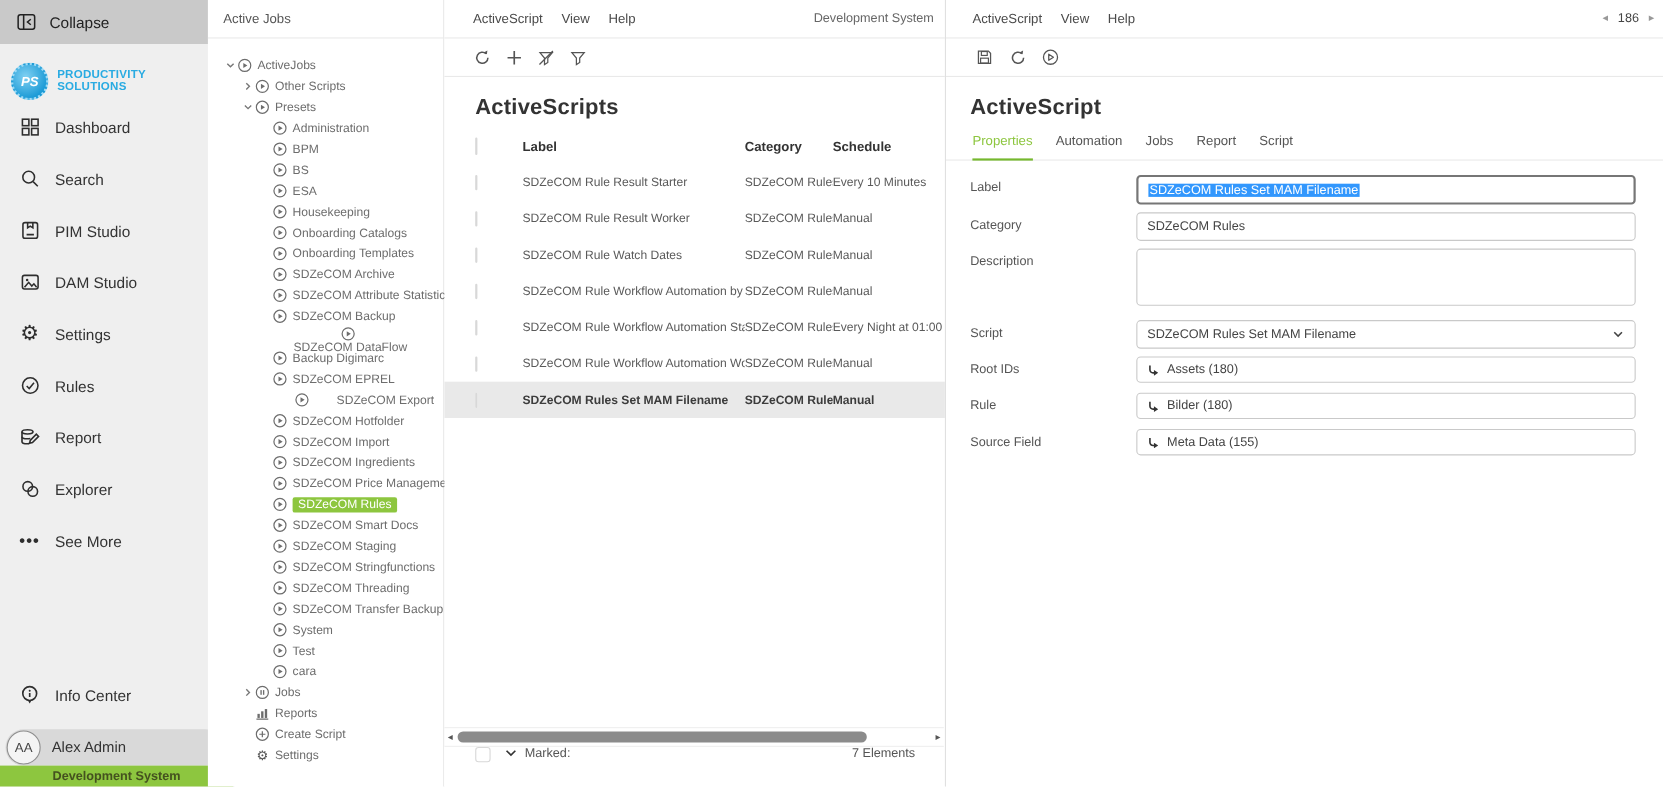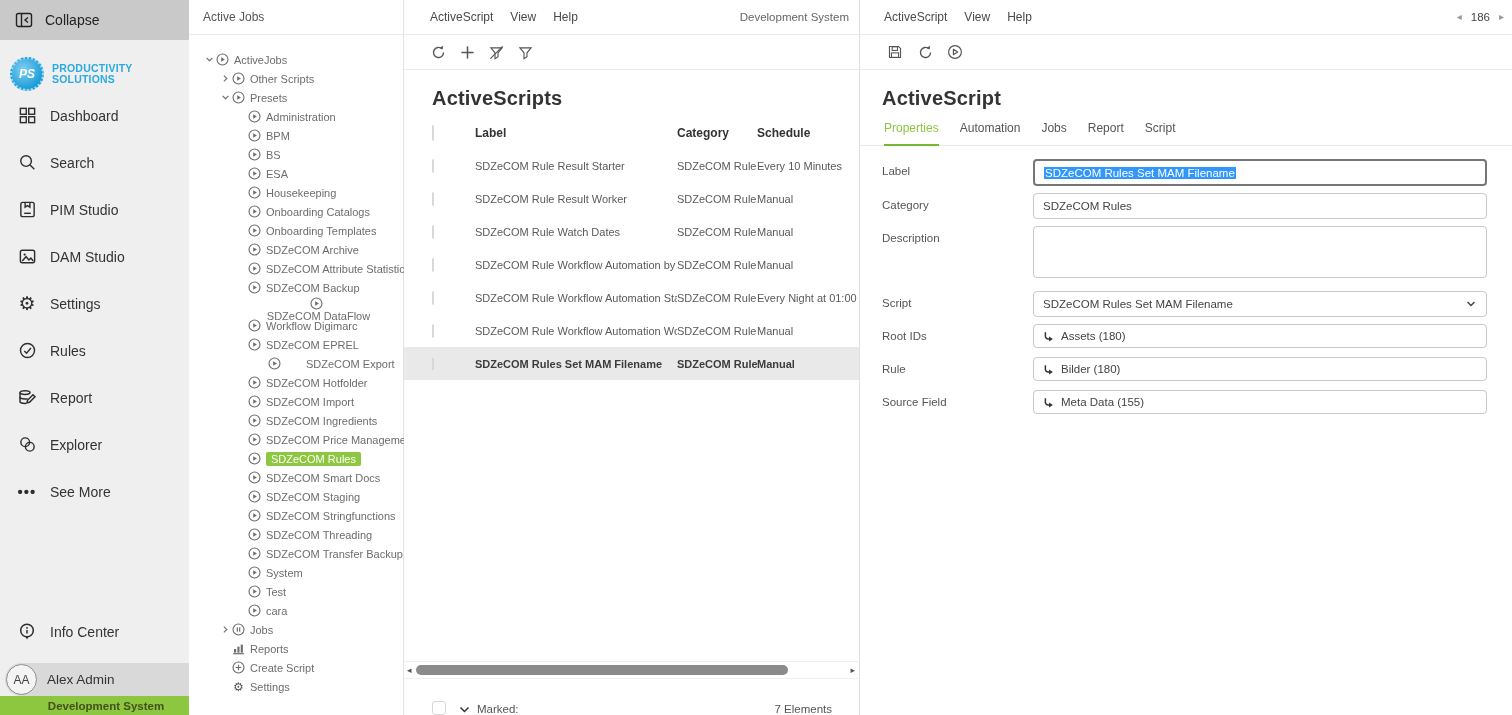--- a/index.html
+++ b/index.html
@@ -51,21 +51,21 @@
   .list-panel .panel-title { margin:17px 0 0 28px; }
   .grid-row { display:grid; grid-template-columns:43px 202px 80px 1fr; align-items:center; height:33px; padding-left:28px; font-size:11px; color:#5a5a5a; }
   .grid-header { margin-top:6px; font-size:12px; font-weight:bold; color:#333; }
   .grid-row .cell { overflow:hidden; white-space:nowrap; padding-right:8px; }
   .grid-row.selected { background:#e9e9e9; font-weight:bold; color:#3c3c3c; }
   .checkbox { width:14px; height:14px; border:1px solid #d8d8d8; border-radius:3px; background:#fff; cursor:pointer; }
   .hscroll { position:absolute; left:0; right:1px; bottom:37px; height:17px; border-top:1px solid #efefef; display:flex; align-items:center; padding:0 3px; gap:3px; }
   .hscroll .arrow { color:#555; font-size:9px; line-height:1; cursor:pointer; }
   .hscroll .track { flex:1; height:10px; position:relative; }
   .hscroll .thumb { position:absolute; left:1px; top:0; width:86%; height:10px; background:#8b8b8b; border-radius:5px; cursor:grab; }
-  .list-footer { position:absolute; left:0; right:1px; bottom:0; height:37px; border-top:1px solid #efefef; display:flex; align-items:flex-end; padding:0 26px 0 28px; font-size:11.5px; color:#555; background:#fff; }
+  .list-footer { position:absolute; left:0; right:1px; bottom:0; height:37px; border-top:1px solid #efefef; display:flex; align-items:flex-start; padding:0 26px 0 28px; font-size:11.5px; color:#555; background:#fff; }
   .list-footer .chev { margin:0 7px 0 13px; color:#333; }
   .list-footer .count { margin-left:auto; color:#555; }
 
   
   .detail-panel { position:absolute; left:860px; top:0; width:652px; height:715px; background:#fff; }
   .detail-panel .menubar { padding:0 8px 0 24px; }
   .pager { display:flex; align-items:center; gap:9px; font-size:11.5px; color:#444; }
   .pager .p-arrow { color:#999; font-size:10px; line-height:1; cursor:pointer; }
   .detail-panel .toolbar { gap:12px; padding-left:26px; }
   .detail-panel .panel-title { margin:17px 0 0 22px; }
@@ -364,21 +364,21 @@
         <span class="tree-label">SDZeCOM DataFlow</span>
       </div>
       <div class="tree-row" style="padding-left: 45px;">
         <span class="tree-expander"></span>
         <span class="tree-icon">
           <svg width="13" height="13" viewBox="0 0 14 14">
             <circle cx="7" cy="7" r="5.9" fill="none" stroke="currentColor" stroke-width="1.2"></circle>
             <path d="M5.6,4.5 L9.6,7 L5.6,9.5 Z" fill="currentColor"></path>
           </svg>
         </span>
-        <span class="tree-label">Workflow Digimarc</span>
+        <span class="tree-label">Backup Digimarc</span>
       </div>
       <div class="tree-row" style="padding-left: 45px;">
         <span class="tree-expander"></span>
         <span class="tree-icon">
           <svg width="13" height="13" viewBox="0 0 14 14">
             <circle cx="7" cy="7" r="5.9" fill="none" stroke="currentColor" stroke-width="1.2"></circle>
             <path d="M5.6,4.5 L9.6,7 L5.6,9.5 Z" fill="currentColor"></path>
           </svg>
         </span>
         <span class="tree-label">SDZeCOM EPREL</span>

